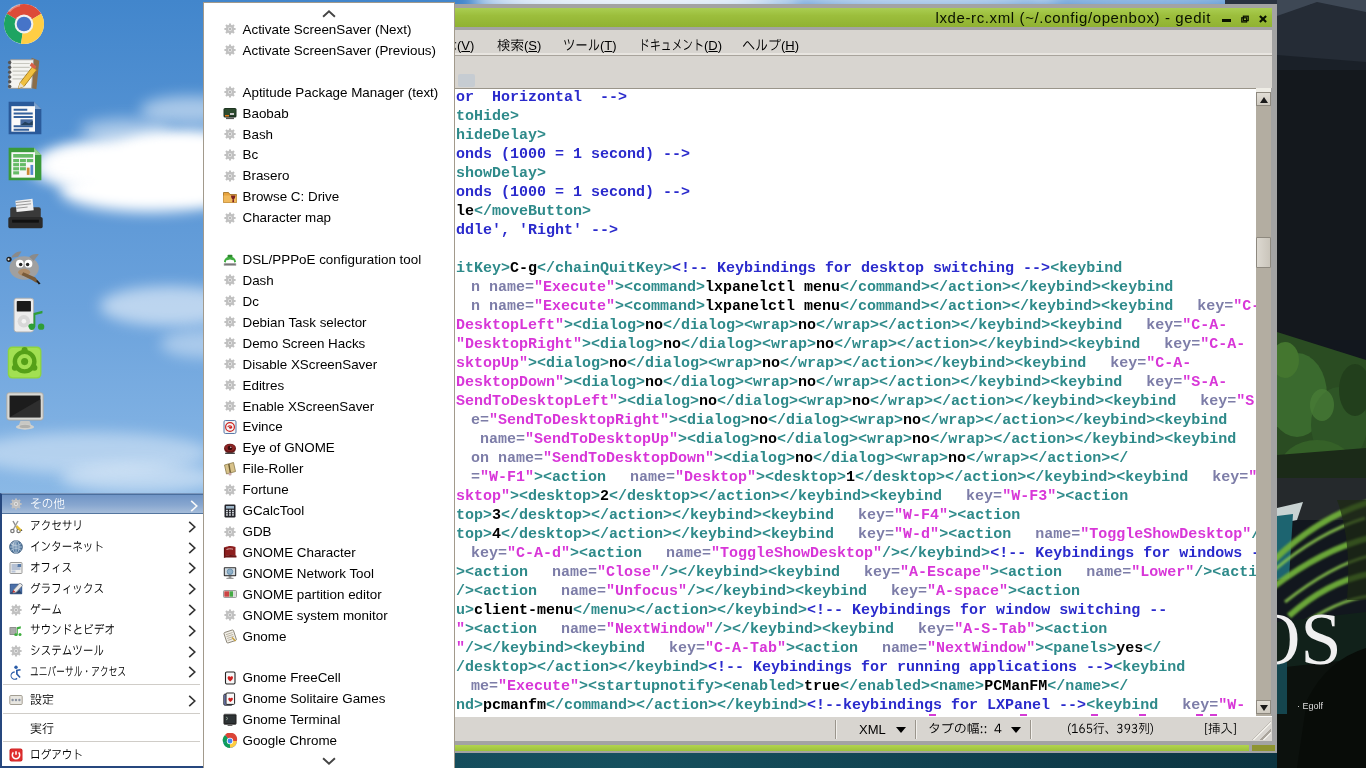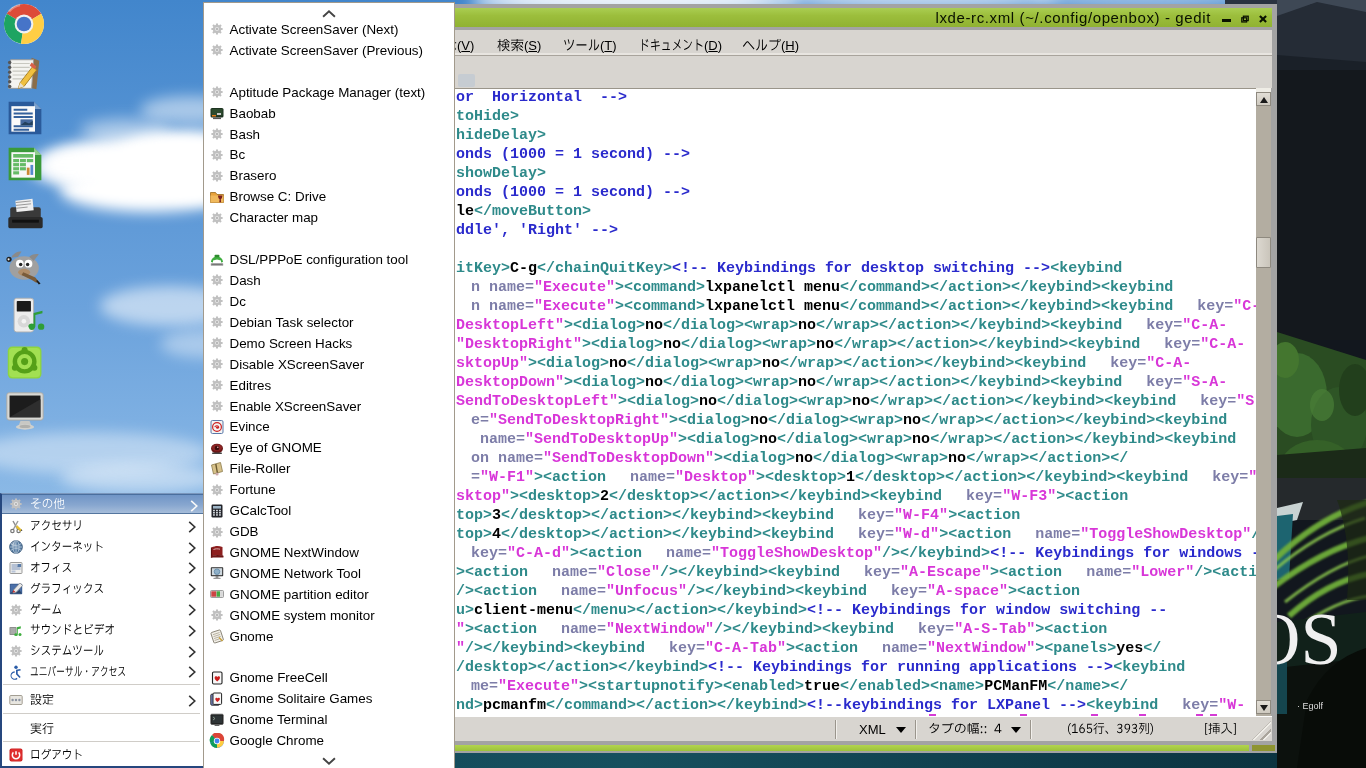--- a/index.html
+++ b/index.html
@@ -30,21 +30,21 @@
 .sbt { position:absolute; top:6px; }
 .sblat { position:absolute; top:5px; font-size:13px; color:#000; }
 .combo { position:absolute; top:10px; width:0; height:0; border-left:5.5px solid transparent; border-right:5.5px solid transparent; border-top:6px solid #000; }
 #grip { position:absolute; right:1px; bottom:1px; width:19px; height:19px; background:
   repeating-linear-gradient(135deg, transparent 0 4px, #aaa59c 4px 6px, #f0eee8 6px 7.5px); clip-path:polygon(100% 0,100% 100%,0 100%); }
 #greenline { position:absolute; left:0px; top:741px; width:1046px; height:6px; background:linear-gradient(180deg,#b2d44e,#9cc23a); }
 #oliveline { position:absolute; left:1049px; top:741px; width:23px; height:6px; background:#8e9430; }
 
 
 #popup { position:absolute; left:203px; top:2px; width:252px; height:766px; background:#fff; border:1px solid #a29a8c; border-bottom:none; }
-.pit { position:absolute; left:1px; height:20.9px; width:208px; display:flex; align-items:center; }
+.pit { position:absolute; left:14px; height:20.9px; width:208px; display:flex; align-items:center; }
 .pic { width:16px; height:16px; margin-left:4px; flex:none; }
 .pic svg { display:block; }
 .plab { margin-left:4.5px; font-size:13.4px; color:#000; white-space:nowrap; }
 .chev { position:absolute; left:50%; transform:translateX(-50%); width:14px; height:8px; }
 
 
 #mainmenu { position:absolute; left:0; top:493px; width:203px; height:275px; background:#fff; border-left:2px solid #26477e; border-top:1px solid #7a96bc; border-bottom:2.5px solid #26477e; }
 .mit { position:absolute; left:2px; width:199px; height:20.8px; display:flex; align-items:center; }
 .mit.sel { left:2px; width:201px; height:19.5px; background:linear-gradient(180deg,#7095c6,#87a6cf 55%,#a6bdda); border-top:1px solid #4a6f9e; border-bottom:1px solid #54769f; }
 .mic { width:16px; height:16px; margin-left:6px; }
@@ -658,21 +658,21 @@
     </div>
 <div class="pit" style="top:539.0px">
       <span class="pic">
         <svg width="16" height="16" viewBox="0 0 16 16">
           <path d="M2.5 3.5c4-2 7-2 11-.5v9c-4-1.5-7-1.5-11 .5z" fill="#8d1f1f"></path>
           <path d="M2.5 3.5v9.5c4-2 7-2 11-.5" fill="none" stroke="#5d1010" stroke-width="1.2"></path>
           <path d="M4.5 5.5c2-.8 4-.9 6.5-.3" stroke="#e0baba" stroke-width="0.9" fill="none"></path>
           <rect x="2" y="11.5" width="12.5" height="2" rx="0.5" fill="#6d1616"></rect>
         </svg>
       </span>
-      <span class="plab">GNOME NextWindow</span>
+      <span class="plab">GNOME Character</span>
     </div>
 <div class="pit" style="top:559.9px">
       <span class="pic">
         <svg width="16" height="16" viewBox="0 0 16 16">
           <rect x="1.8" y="2.2" width="12.4" height="9" rx="0.8" fill="#2a2a2a"></rect>
           <rect x="2.8" y="3.2" width="10.4" height="7" fill="#cfd8de"></rect>
           <circle cx="8" cy="6.7" r="2.8" fill="#8fb0c8" stroke="#5580a0" stroke-width="0.7"></circle>
           <rect x="6.6" y="11.2" width="2.8" height="1.6" fill="#777"></rect>
           <rect x="4.4" y="12.8" width="7.2" height="1.2" rx="0.5" fill="#999"></rect>
         </svg>

